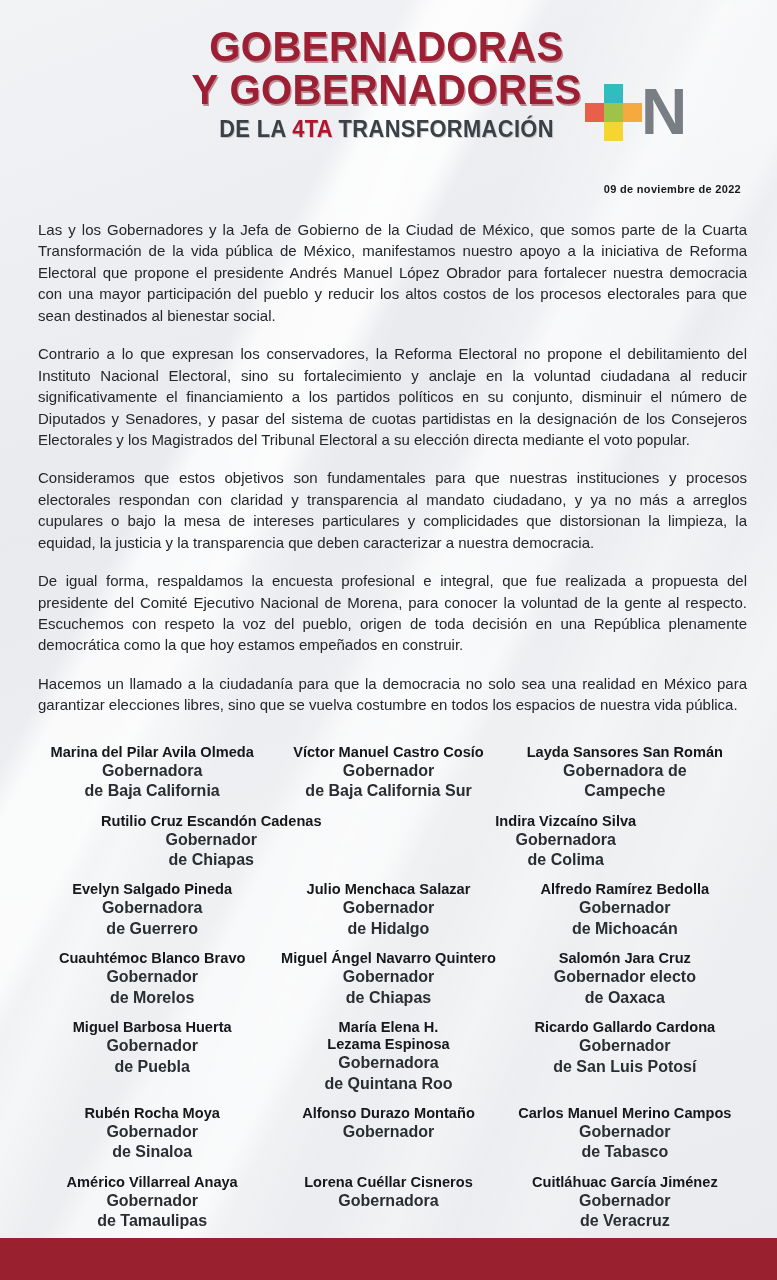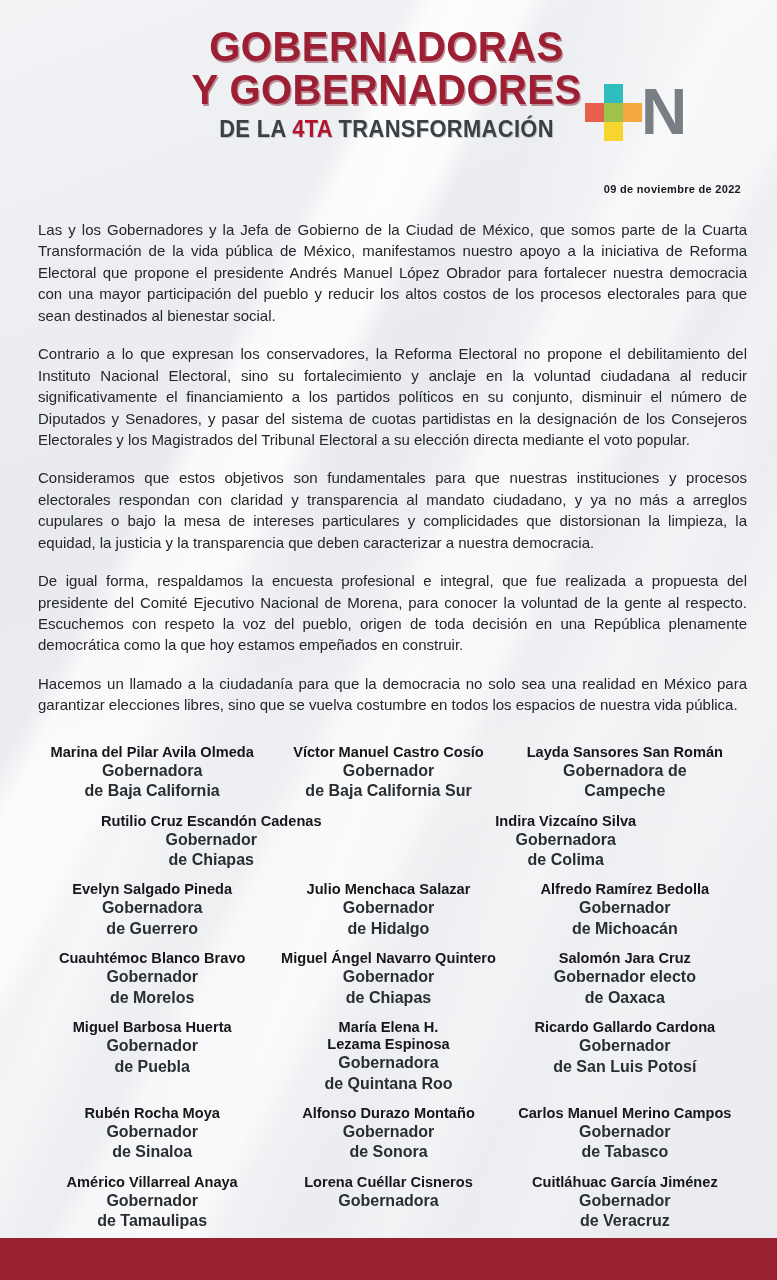--- a/index.html
+++ b/index.html
@@ -308,21 +308,20 @@
 
       <div class="signer-row">
         <div class="signer">
           <div class="signer-name">Rubén Rocha Moya</div>
           <div class="signer-role">Gobernador</div>
           <div class="signer-state">de Sinaloa</div>
         </div>
         <div class="signer">
           <div class="signer-name">Alfonso Durazo Montaño</div>
           <div class="signer-role">Gobernador</div>
-          <div class="signer-state">de Sonora</div>
         </div>
         <div class="signer">
           <div class="signer-name">Carlos Manuel Merino Campos</div>
           <div class="signer-role">Gobernador</div>
           <div class="signer-state">de Tabasco</div>
         </div>
       </div>
 
       <div class="signer-row">
         <div class="signer">

